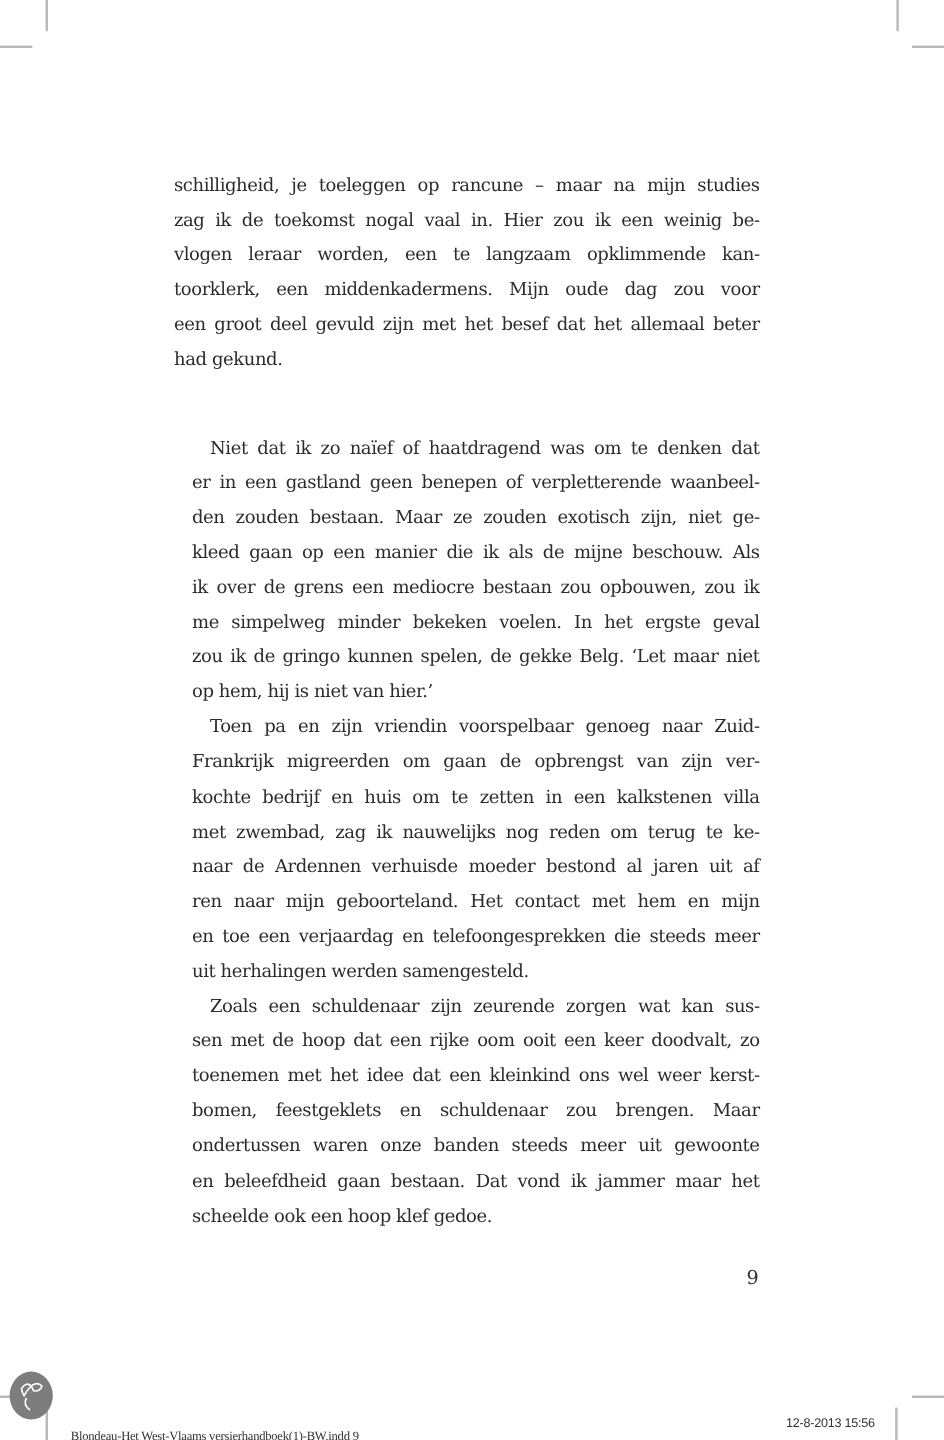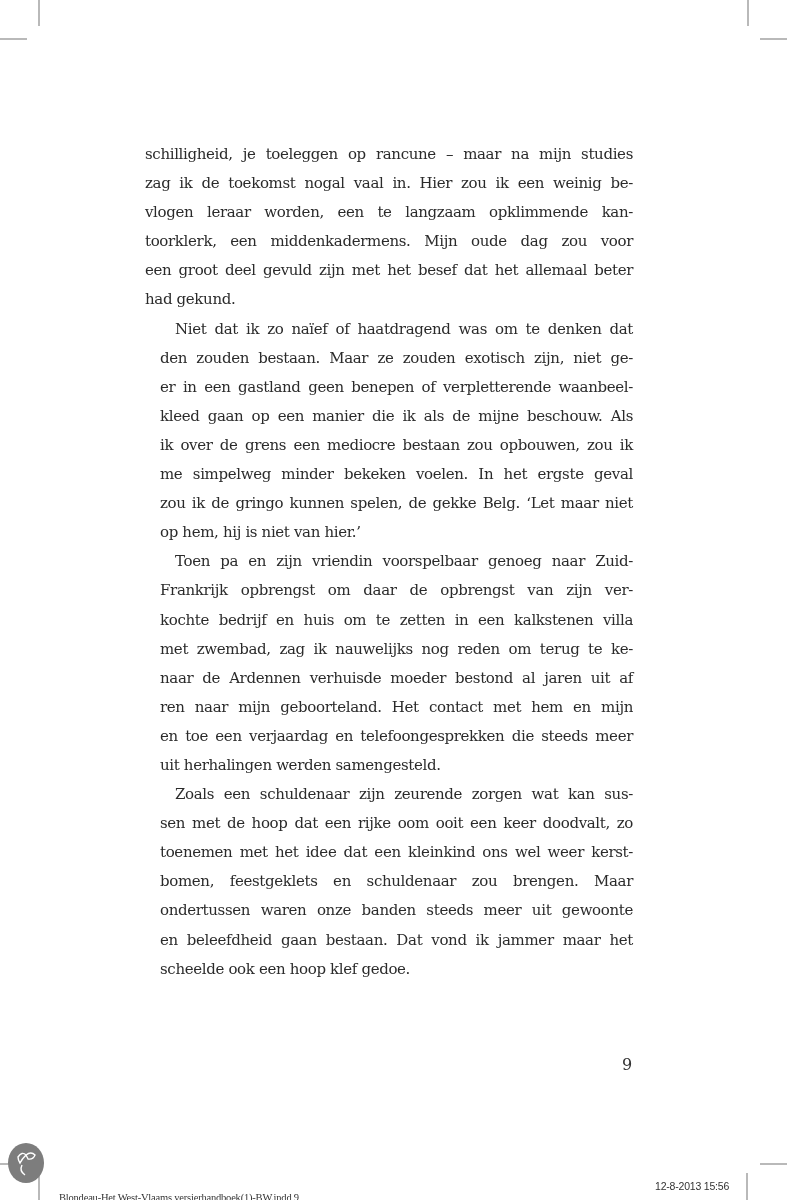--- a/index.html
+++ b/index.html
@@ -46,32 +46,32 @@
 <div class="page-text" id="body-text">
     <div class="para">
       <span class="line">schilligheid, je toeleggen op rancune – maar na mijn studies</span>
       <span class="line">zag ik de toekomst nogal vaal in. Hier zou ik een weinig be-</span>
       <span class="line">vlogen leraar worden, een te langzaam opklimmende kan-</span>
       <span class="line">toorklerk, een middenkadermens. Mijn oude dag zou voor</span>
       <span class="line">een groot deel gevuld zijn met het besef dat het allemaal beter</span>
       <span class="line last">had gekund.</span>
     </div>
     <div class="para indent">
-      <span class="line" style="padding-left: 15px;">Niet dat ik zo naïef of haatdragend was om te denken dat</span>
+      <span class="line" style="padding-left: 15px; margin-top: 44px;">Niet dat ik zo naïef of haatdragend was om te denken dat</span>
+      <span class="line">er in een gastland geen benepen of verpletterende waanbeel-</span>
       <span class="line">den zouden bestaan. Maar ze zouden exotisch zijn, niet ge-</span>
-      <span class="line">er in een gastland geen benepen of verpletterende waanbeel-</span>
       <span class="line">kleed gaan op een manier die ik als de mijne beschouw. Als</span>
       <span class="line">ik over de grens een mediocre bestaan zou opbouwen, zou ik</span>
       <span class="line">me simpelweg minder bekeken voelen. In het ergste geval</span>
       <span class="line">zou ik de gringo kunnen spelen, de gekke Belg. ‘Let maar niet</span>
       <span class="line last">op hem, hij is niet van hier.’</span>
     </div>
     <div class="para indent">
       <span class="line" style="padding-left: 15px;">Toen pa en zijn vriendin voorspelbaar genoeg naar Zuid-</span>
-      <span class="line">Frankrijk opbrengst om daar de opbrengst van zijn ver-</span>
+      <span class="line">Frankrijk migreerden om gaan de opbrengst van zijn ver-</span>
       <span class="line">kochte bedrijf en huis om te zetten in een kalkstenen villa</span>
       <span class="line">met zwembad, zag ik nauwelijks nog reden om terug te ke-</span>
       <span class="line">naar de Ardennen verhuisde moeder bestond al jaren uit af</span>
       <span class="line">ren naar mijn geboorteland. Het contact met hem en mijn</span>
       <span class="line">en toe een verjaardag en telefoongesprekken die steeds meer</span>
       <span class="line last">uit herhalingen werden samengesteld.</span>
     </div>
     <div class="para indent">
       <span class="line" style="padding-left: 15px;">Zoals een schuldenaar zijn zeurende zorgen wat kan sus-</span>
       <span class="line">sen met de hoop dat een rijke oom ooit een keer doodvalt, zo</span>

